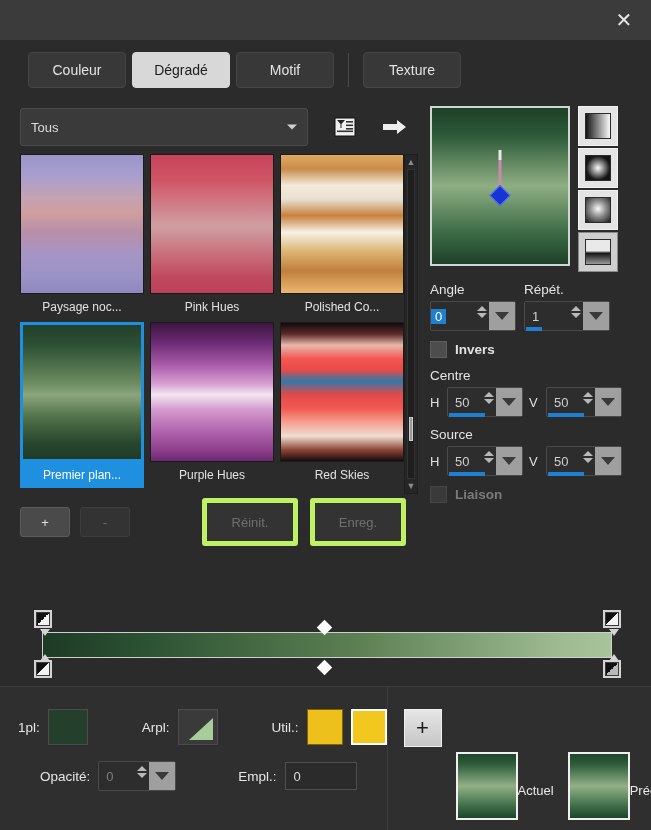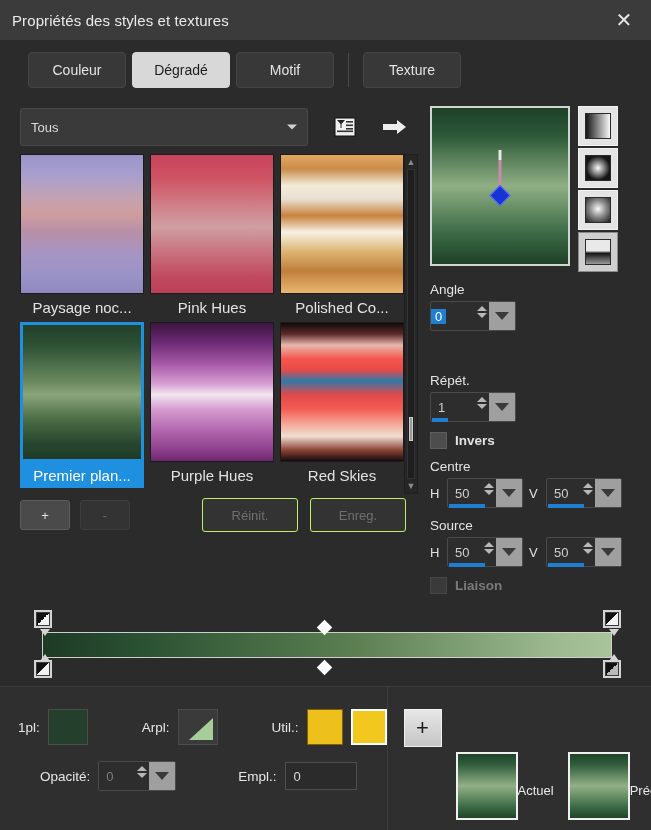--- a/index.html
+++ b/index.html
@@ -60,40 +60,40 @@
   .icon-btn { width:30px; height:30px; margin-left:22px; display:flex; align-items:center; justify-content:center; cursor:pointer; }
   .arrow-btn { width:30px; height:30px; margin-left:20px; display:flex; align-items:center; justify-content:center; cursor:pointer; }
 
   
   .gridwrap { position:relative; width:398px; margin-top:6px; }
   .grid { display:grid; grid-template-columns:repeat(3,124px); gap:2px 6px; width:386px; }
   .cell { cursor:pointer; }
   .cell .sw { width:124px; height:140px; border:1px solid #1b1b1b; }
   .cell .nm {
     height:26px; display:flex; align-items:center; justify-content:center;
-    font-size:15px; color:#e2e2e2; white-space:nowrap; overflow:hidden;
+    font-size:12px; color:#e2e2e2; white-space:nowrap; overflow:hidden;
   }
   .cell.sel .sw { border:3px solid #1f8fe0; }
   .cell.sel .nm { background:#1f8fe0; color:#fff; }
 
   
   .vscroll { position:absolute; right:0; top:0; width:14px; height:340px; background:#262626; border:1px solid #1f1f1f; }
   .vs-arrow { height:14px; display:flex; align-items:center; justify-content:center; color:#8a8a8a; font-size:9px; }
   .vs-track { position:absolute; top:14px; bottom:14px; left:2px; right:2px; background:#1e1e1e; border:1px solid #333; }
   .vs-thumb { position:absolute; left:1px; right:1px; top:247px; height:24px; background:#9a9a9a; border:1px solid #cfcfcf; }
   .vs-thumb::after{content:"";position:absolute;left:3px;right:3px;top:7px;height:9px;
     background:repeating-linear-gradient(#4a4a4a 0 1px,transparent 1px 3px);}
 
   
   .actionrow { display:flex; align-items:center; margin-top:10px; width:386px; }
   .btn-sm { width:50px; height:30px; border-radius:3px; display:flex; align-items:center; justify-content:center; font-size:13px; cursor:pointer; }
   .btn-plus { background:#4a4a4a; border:1px solid #5c5c5c; color:#e0e0e0; }
   .btn-minus { background:#333; border:1px solid #3d3d3d; color:#6d6d6d; margin-left:10px; }
-  .btn-wide { width:96px; height:34px; border-radius:3px; display:flex; align-items:center; justify-content:center;
-              font-size:13px; background:#333; border:1px solid #bef264; color:#6f6f6f; cursor:pointer; }
+  .btn-wide { width:96px; height:48px; border-radius:3px; display:flex; align-items:center; justify-content:center;
+              font-size:13px; background:#333; border:5px solid #bef264; color:#6f6f6f; cursor:pointer; }
   .spacer { flex:1; }
 
   
   .gradeditor { position:relative; width:600px; height:70px; margin-top:14px; }
   .ge-bar { position:absolute; left:22px; top:22px; width:570px; height:26px; border:1px solid #cfcfcf; }
   .stop {
     position:absolute; width:18px; height:18px; background:#3a3a3a; border:2px solid #d4d4d4;
     cursor:pointer;
   }
   .stop .tri { position:absolute; inset:1px; }
@@ -177,21 +177,20 @@
               display:flex; align-items:center; justify-content:center; font-size:22px; color:#1c1c1c; cursor:pointer; }
   .curcol { display:flex; flex-direction:row; align-items:center;margin-top:43px; }
   .curswatch { width:62px; height:68px; border:2px solid #f0f0f0;
     background:linear-gradient(to bottom,#1f4429 0%,#2f5c3b 16%,#92b087 50%,#3d6c47 82%,#1f4429 100%); cursor:pointer; }
   .curlabel { font-size:13px; color:#e8e8e8; margin-top:8px; }
 </style>
 </head>
 <body>
 
 <div class="titlebar">
-  <span class="title">Propriétés des styles et textures</span>
   <span class="close-btn">✕</span>
 </div>
 
 <div class="tabrow">
   <div class="tab">Couleur</div>
   <div class="tab active">Dégradé</div>
   <div class="tab">Motif</div>
   <div class="tab-sep"></div>
   <div class="tab">Texture</div>
 </div>
@@ -284,21 +283,21 @@
           </div>
         <div class="typebtn">
             <i class="t-radial"></i>
           </div>
         <div class="typebtn active">
             <i class="t-burst"></i>
           </div>
       </div>
     </div>
 
-    <div style="display:flex; gap:32px;flex-direction:column;">
+    <div style="display:flex; gap:8px;">
       <div>
         <div class="fieldlabel">Angle</div>
         <div class="spin" style="width:86px;">
           <span class="val sel">0</span>
           <span class="arrows">
               <i class="up"></i>
               <i class="dn"></i>
             </span>
           <span class="drop">
               <i></i>

